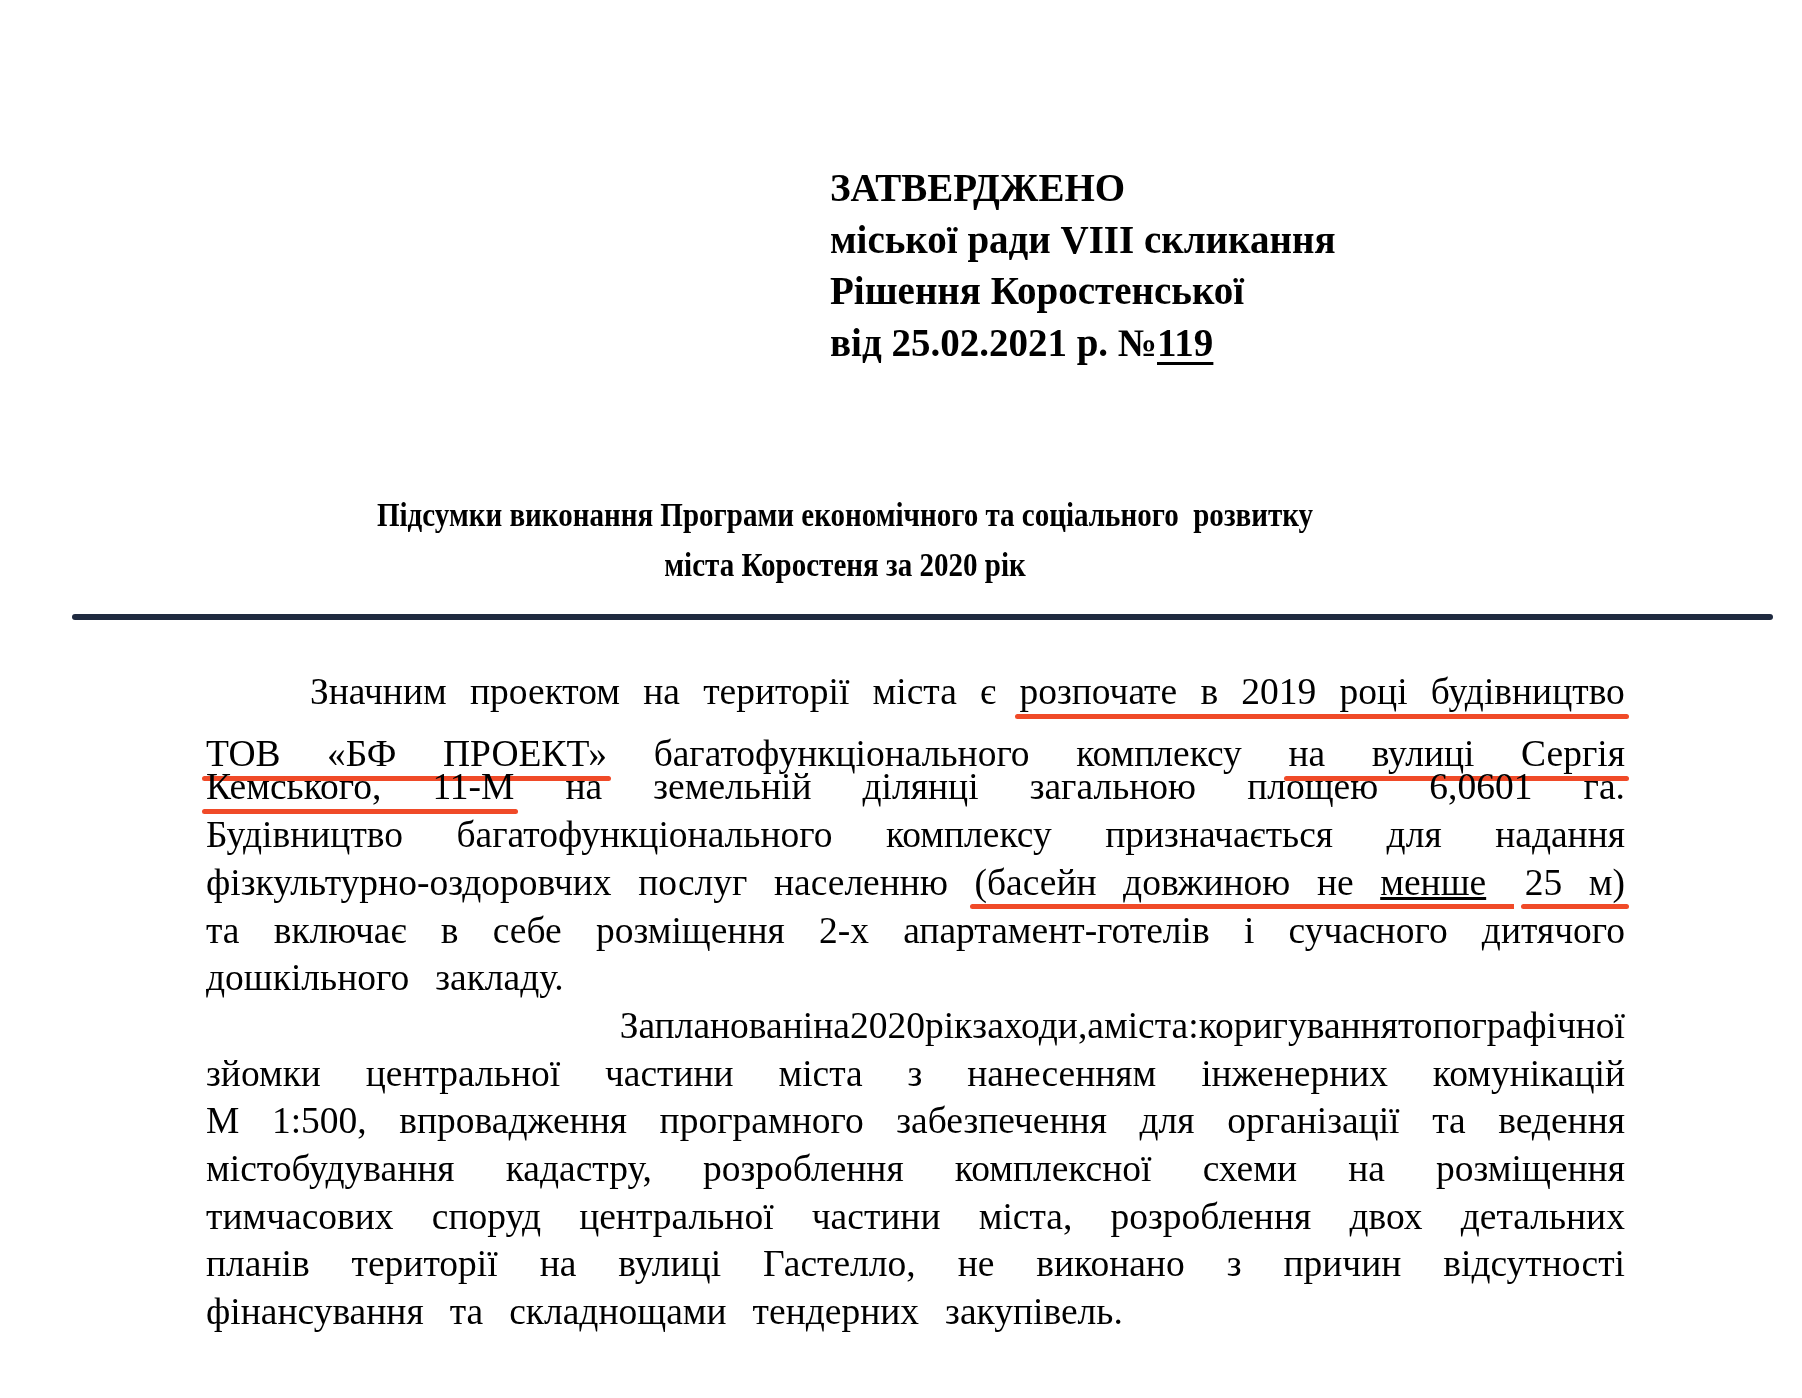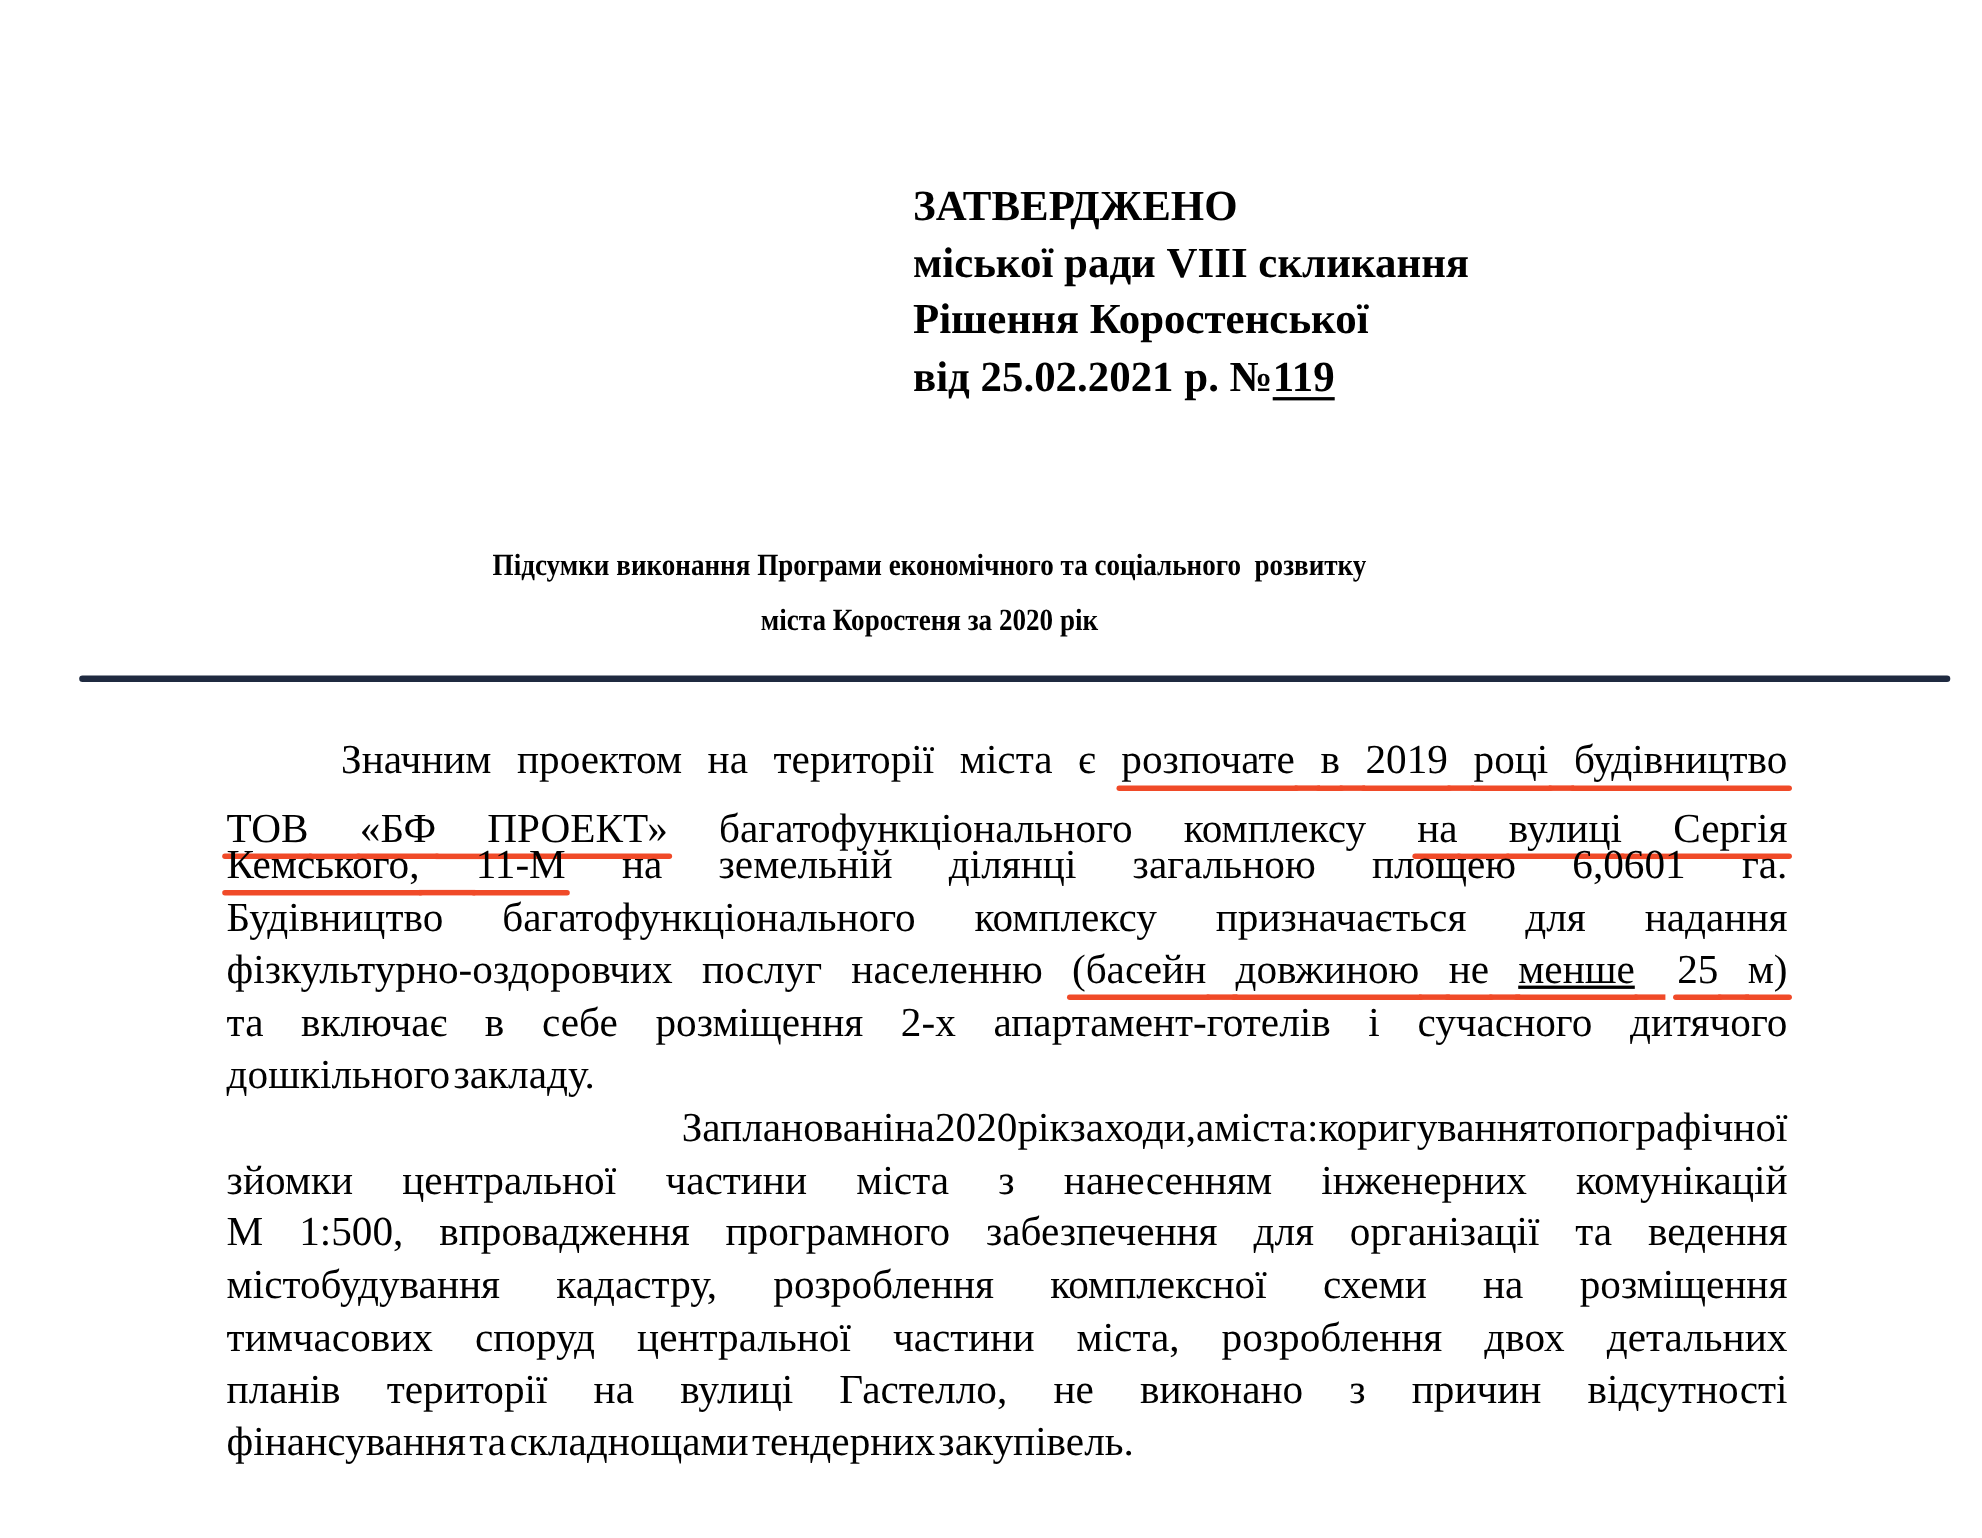--- a/index.html
+++ b/index.html
@@ -3,29 +3,29 @@
 <meta charset="utf-8">
 <style>
   html, body { margin: 0; padding: 0; background: #ffffff; }
   body { width: 1802px; height: 1398px; position: relative; overflow: hidden;
          font-family: "Liberation Serif", "DejaVu Serif", serif; color: #000; }
   .approval { position: absolute; left: 830px; top: 162px; font-weight: bold;
               font-size: 39px; line-height: 51.5px; }
   .approval .line { white-space: nowrap; }
   .u-black { text-decoration: underline; text-decoration-thickness: 3px; text-underline-offset: 6px; }
   .title { position: absolute; left: 0; width: 1690px; top: 490px; text-align: center;
-           font-weight: bold; font-size: 28px; line-height: 50px; }
+           font-weight: bold; font-size: 33px; line-height: 50px; }
   .title .line { white-space: nowrap; transform: scaleX(0.88); transform-origin: center; }
   .divider { position: absolute; left: 72px; top: 614px; width: 1701px; height: 6px;
              background: #1f2a40; border-radius: 3px; }
   .body { position: absolute; left: 206px; top: 668px; width: 1419px; font-size: 37.5px; }
   .bl { position: absolute; left: 0; width: 1419px; height: 47.7px; line-height: 47.7px;
         white-space: nowrap; display: flex; justify-content: space-between; }
   .bl.indent { padding-left: 104px; box-sizing: border-box; }
-  .bl.last { justify-content: flex-start; gap: 3px; }
+  .bl.last { justify-content: flex-start; gap: 26px; }
   .bl .w { display: inline-block; transform-origin: left; }
   .hl { position: relative; display: inline-block; }
   .hl::after { content: ""; position: absolute; left: -4px; right: -4px; bottom: -3px;
                height: 5px; border-radius: 3px; background: var(--mark, #f04a28); }
 </style>
 </head>
 <body>
 
 <div class="approval">
   <div class="line">ЗАТВЕРДЖЕНО</div>

